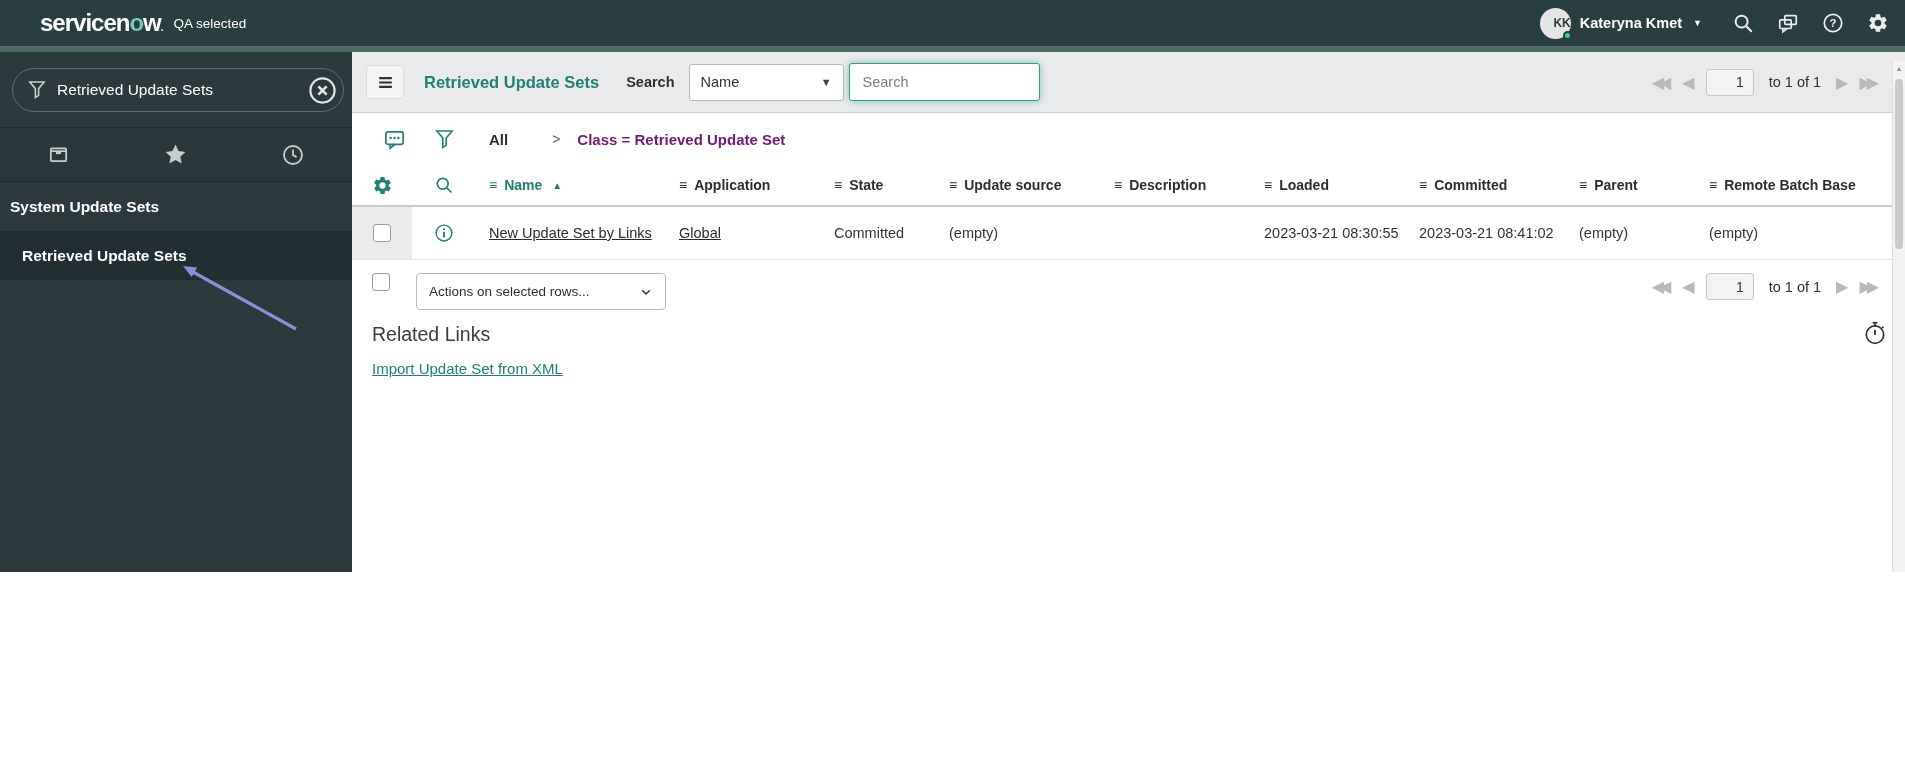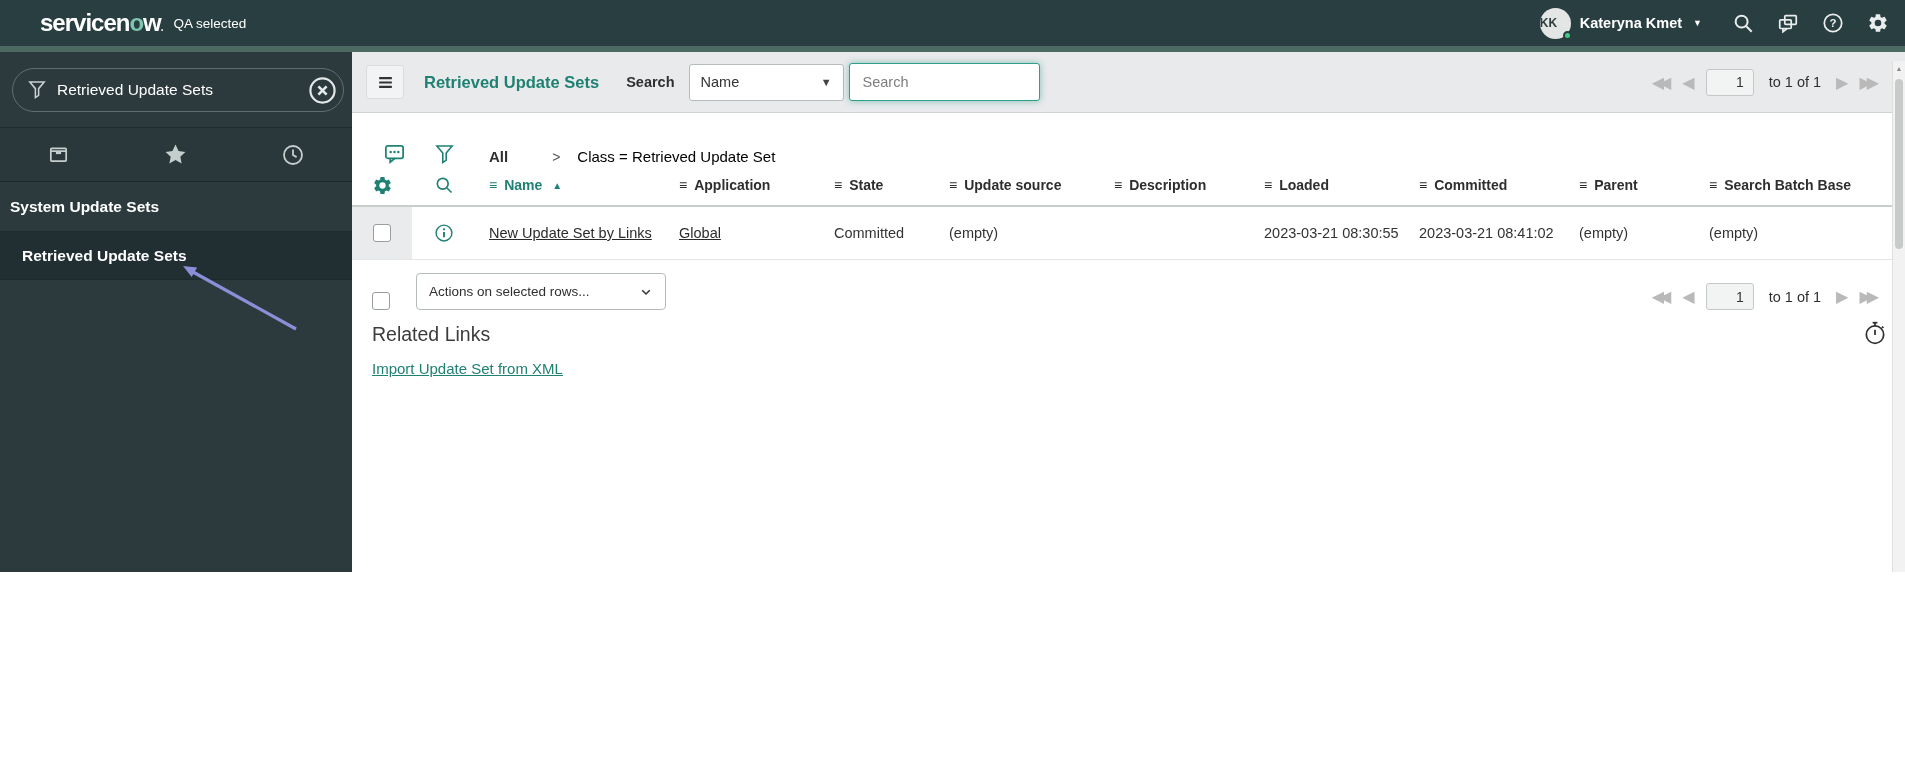--- a/index.html
+++ b/index.html
@@ -13,21 +13,21 @@
   
   .banner { position:absolute; left:0; top:0; width:1905px; height:46px;
     background:#293e40; display:flex; align-items:center; padding:0 16px 0 40px; }
   .logo { font-size:24px; font-weight:700; color:#fff; letter-spacing:-1px; white-space:nowrap; }
   .logo .logo-o { color:#7cc5b1; }
   .logo .logo-dot { font-size:10px; vertical-align:baseline; }
   .instance-label { color:#fff; font-size:13.5px; margin-left:11px; }
   .banner-spacer { flex:1; }
   .user-menu { display:flex; align-items:center; gap:9px; margin-right:30px; cursor:pointer; }
   .avatar { position:relative; width:31px; height:31px; border-radius:50%; background:#e4e6e6;
-    color:#2f3d3f; font-size:12px; font-weight:700; display:flex; align-items:center; justify-content:flex-start; }
+    color:#2f3d3f; font-size:12px; font-weight:700; display:flex; align-items:center; justify-content:flex-end; }
   .presence-dot { position:absolute; right:-1px; bottom:-1px; width:9px; height:9px;
     border-radius:50%; background:#43c984; border:2px solid #293e40; }
   .user-name { color:#fff; font-size:14.5px; font-weight:700; }
   .user-caret { color:#fff; font-size:9px; margin-left:2px; }
   .banner-icons { display:flex; align-items:center; gap:23px; color:#e9eded; }
   .banner-icons .bicon { width:22px; height:22px; cursor:pointer; }
 
   
   .accent-strip { position:absolute; left:0; top:46px; width:1905px; height:6px; background:#4d6a62; }
 
@@ -69,46 +69,46 @@
 
   
   .pager { margin-left:auto; display:flex; align-items:center; gap:11px; }
   .pager .nav-arrow { color:#b9b9b9; font-size:16px; cursor:pointer; white-space:nowrap; }
   .pager .nav-arrow.dbl { letter-spacing:-5px; padding-right:5px; }
   .pager .page-input { width:48px; height:27px; background:#f2f3f3; border:1px solid #c4c8c9; border-radius:3px;
     text-align:right; padding:0 9px; font-size:14px; color:#333; font-family:inherit; outline:none; }
   .pager .page-range { font-size:14.5px; color:#2f2f2f; margin:0 4px; white-space:nowrap; }
 
   
-  .breadcrumb-row { height:52px; display:flex; align-items:flex-end; background:#fff; }
+  .breadcrumb-row { height:52px; display:flex; align-items:center; background:#fff; }
   .bc-chat { margin-left:31px; color:#1f8173; cursor:pointer; }
   .bc-funnel { margin-left:29px; color:#1f8173; cursor:pointer; }
   .bc-all { margin-left:35px; font-size:15px; color:#2f2f2f; font-weight:600; cursor:pointer; }
   .bc-sep { margin-left:44px; font-size:14px; color:#555; }
-  .bc-link { margin-left:17px; font-size:15px; color:#000000; cursor:pointer; }
+  .bc-link { margin-left:17px; font-size:15px; color:#701a75; cursor:pointer;font-weight:bold; }
 
   
   .grid { display:grid; grid-template-columns:60px 63px 190px 155px 115px 165px 150px 155px 160px 130px 1fr; }
   .header-row { height:42px; align-items:center; border-bottom:2px solid #c9cdce; }
   .hcell { display:flex; align-items:center; gap:7px; padding-left:14px;
     font-size:14px; font-weight:700; color:#2e2e2e; cursor:pointer; white-space:nowrap; }
   .hcell .menu-glyph { font-size:14px; font-weight:700; }
   .hcell.sorted { color:#1f8173; }
   .hcell .sort-arrow { font-size:10px; color:#1f8173; margin-left:3px; }
   .icon-cell { display:flex; align-items:center; justify-content:center; color:#1f8173; cursor:pointer; }
 
   .data-row { height:53px; align-items:center; border-bottom:1px solid #e3e5e6; font-size:14.5px; color:#2e2e2e; }
   .row-gutter { background:#e9ebec; height:100%; display:flex; align-items:center; justify-content:center; }
   .checkbox { width:18px; height:18px; background:#fff; border:1px solid #989ea0; border-radius:3px; cursor:pointer; flex:none; }
   .cell { padding-left:14px; white-space:nowrap; overflow:hidden; }
   .row-link { color:#2b2b2b; text-decoration:underline; cursor:pointer; }
   .cell-plain { color:#333; }
 
   
-  .footer-row { margin-top:13px; height:37px; display:flex; align-items:flex-end; padding:0 26px 0 20px; }
+  .footer-row { margin-top:13px; height:37px; display:flex; align-items:flex-start; padding:0 26px 0 20px; }
   .actions-select { margin-left:26px; width:250px; height:37px; background:#fff; border:1px solid #b6bbbc;
     border-radius:4px; display:flex; align-items:center; justify-content:space-between;
     padding:0 12px; font-size:13.5px; color:#2f2f2f; cursor:pointer; }
   .actions-select .chev { color:#333; }
 
   
   .related-links { margin:13px 0 0 20px; }
   .related-title { font-size:19.5px; color:#3c3c3c; font-weight:400; }
   .related-link { display:inline-block; margin-top:14px; font-size:15px; color:#1f8173;
     text-decoration:underline; cursor:pointer; }
@@ -304,21 +304,21 @@
       <span class="hcell">
         <span class="menu-glyph">≡</span>
         <span>Committed</span>
       </span>
       <span class="hcell">
         <span class="menu-glyph">≡</span>
         <span>Parent</span>
       </span>
       <span class="hcell">
         <span class="menu-glyph">≡</span>
-        <span>Search Batch Base</span>
+        <span>Remote Batch Base</span>
       </span>
     </div>
 
     <div class="grid data-row">
       <span class="row-gutter">
         <span class="checkbox"></span>
       </span>
       <span class="icon-cell">
         <svg width="20" height="20" viewBox="0 0 24 24" fill="none" stroke="currentColor" stroke-width="1.7">
             <circle cx="12" cy="12" r="9.5"></circle>

